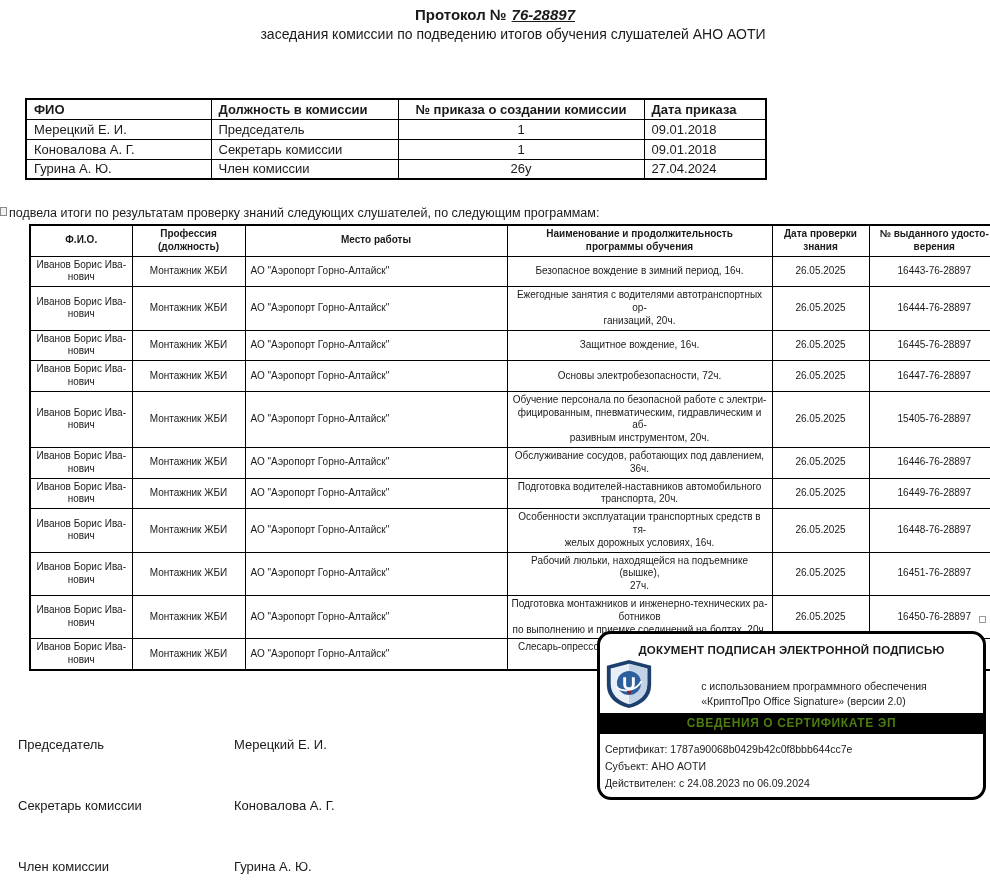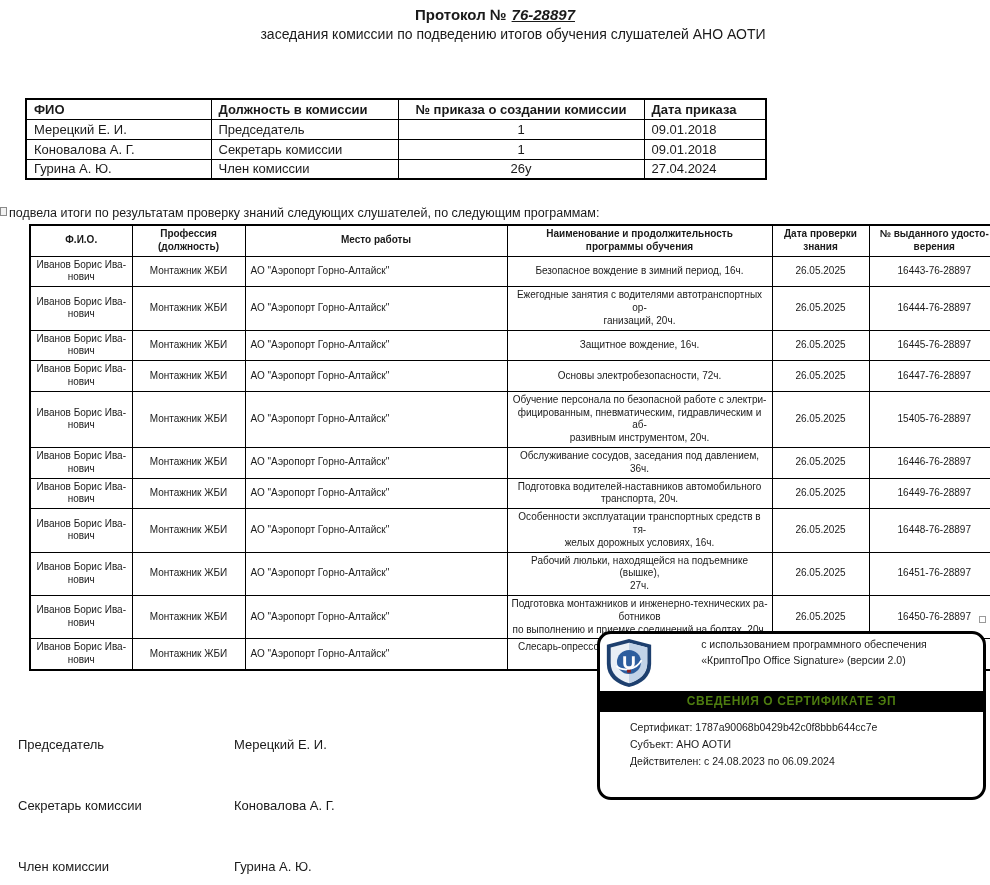--- a/index.html
+++ b/index.html
@@ -87,36 +87,36 @@
   .stamp {
     position: absolute; left: 597px; top: 631px; width: 389px; height: 169px;
     border: 3px solid #000; border-radius: 14px;
     background: #fff; overflow: hidden;
   }
   .stamp-title {
     margin-top: 10px; text-align: center;
     font-weight: bold; font-size: 11.5px; letter-spacing: 0.2px;
   }
   .stamp-row {
-    display: flex; align-items: flex-start;
+    display: flex; align-items: flex-end;
     height: 57px; padding: 3px 10px 3px 3px;
   }
   .stamp-logo { flex: 0 0 52px; height: 52px; }
   .stamp-softtext {
     flex: 1; text-align: center; font-size: 10.5px; line-height: 1.5;
   }
   .stamp-softtext .inner { display: inline-block; text-align: left; }
   .stamp-bar {
     background: #000; color: #4d7c0f;
     height: 21px; line-height: 21px;
     text-align: center; font-weight: bold; font-size: 12px;
     letter-spacing: 0.6px;
   }
   .stamp-certs {
-    padding: 7px 10px 0 30px;
+    padding: 7px 10px 0 5px;
     font-size: 10.5px; line-height: 1.62;
   }
 </style>
 </head>
 <body>
 
 <div class="page">
 
   <div class="doc-title">
     <span>Протокол №</span><span class="num">76-28897</span>
@@ -241,21 +241,21 @@
 разивным инструментом, 20ч.</td>
       <td>26.05.2025</td>
       <td>15405-76-28897</td>
     </tr>
 
     <tr>
       <td>Иванов Борис Ива-
 нович</td>
       <td>Монтажник ЖБИ</td>
       <td>АО "Аэропорт Горно-Алтайск"</td>
-      <td>Обслуживание сосудов, заседания под давлением,
+      <td>Обслуживание сосудов, работающих под давлением,
 36ч.</td>
       <td>26.05.2025</td>
       <td>16446-76-28897</td>
     </tr>
 
     <tr>
       <td>Иванов Борис Ива-
 нович</td>
       <td>Монтажник ЖБИ</td>
       <td>АО "Аэропорт Горно-Алтайск"</td>
@@ -321,20 +321,21 @@
   <div class="sig sig2">
     <span>Секретарь комиссии</span>
     <span class="name">Коновалова А. Г.</span>
   </div>
   <div class="sig sig3">
     <span>Член комиссии</span>
     <span class="name">Гурина А. Ю.</span>
   </div>
 
   <div class="stamp">
+    <div class="stamp-title">ДОКУМЕНТ ПОДПИСАН ЭЛЕКТРОННОЙ ПОДПИСЬЮ</div>
     <div class="stamp-row">
       <svg class="stamp-logo" viewBox="0 0 54 52" xmlns="http://www.w3.org/2000/svg">
         <path d="M27 1 L50 7 V27 C50 40 40 48 27 51 C14 48 4 40 4 27 V7 Z" fill="#1d3f6e"></path>
         <path d="M27 5 L46 10 V26 C46 37 38 44 27 47 C16 44 8 37 8 26 V10 Z" fill="#e9eff6"></path>
         <path d="M27 5 L46 10 V26 C46 37 38 44 27 47 Z" fill="#c2d3e8"></path>
         <circle cx="27" cy="25" r="12.5" fill="#2d5e9e"></circle>
         <path d="M22.5 19 v7.5 a4.5 4.5 0 0 0 9 0 V19" stroke="#ffffff" stroke-width="3" fill="none"></path>
         <path d="M14 29 C20 35 34 34 40 23" stroke="#ffffff" stroke-width="2" fill="none"></path>
         <rect x="25" y="33" width="4" height="3" fill="#8c1f1f"></rect>
       </svg>

